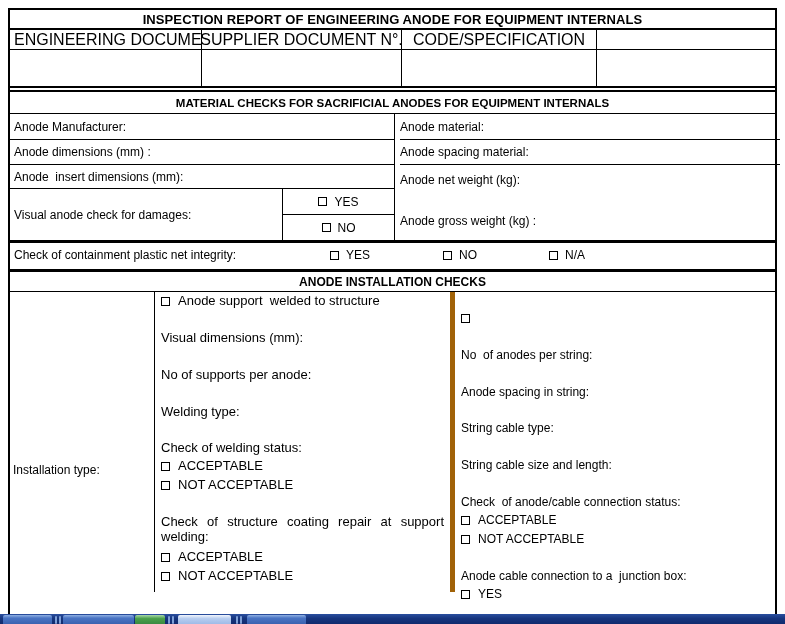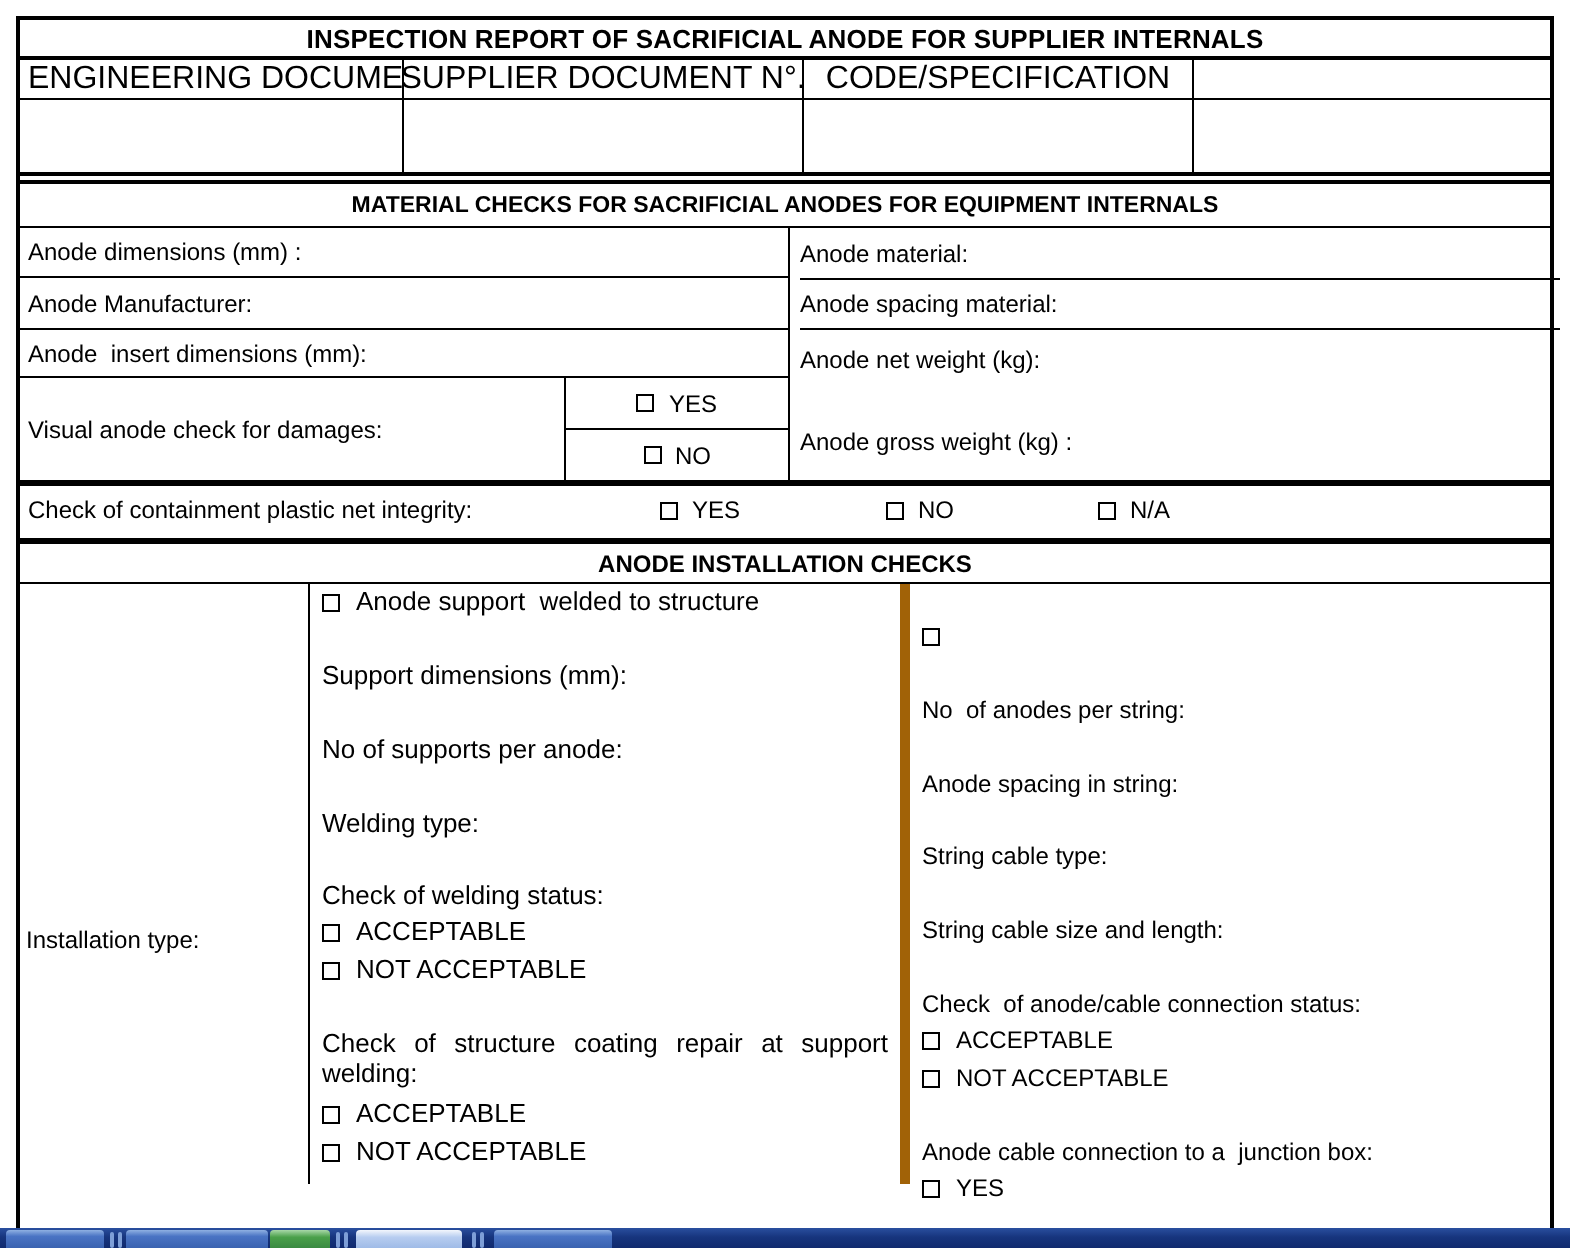--- a/index.html
+++ b/index.html
@@ -89,21 +89,21 @@
   .tb-green { background:linear-gradient(#a8d8a8, #4aa04a 40%, #3a8a42); }
   .tb-active { background:linear-gradient(#f2f6fc, #b7cdf0 40%, #9fbbe7); }
   .tb-sep { position:absolute; top:2px; width:2px; height:8px; background:#7e9fd7; border-radius:1px; }
 </style>
 </head>
 <body>
 
 <div class="screen">
   <div class="doc-table">
 
-    <div class="title-row">INSPECTION REPORT OF SACRIFICIAL ANODE FOR SUPPLIER INTERNALS</div>
+    <div class="title-row">INSPECTION REPORT OF ENGINEERING ANODE FOR EQUIPMENT INTERNALS</div>
 
     <div class="dochdr-row">
       <div class="cell c1">ENGINEERING DOCUMENT N°</div>
       <div class="cell c2">SUPPLIER DOCUMENT N°.</div>
       <div class="cell c3">CODE/SPECIFICATION</div>
       <div class="cell c4"></div>
     </div>
 
     <div class="docempty-row">
       <div class="cell c1"></div>
@@ -112,25 +112,25 @@
       <div class="cell c4"></div>
     </div>
 
     <div class="gap2"></div>
 
     <div class="sec-header mat-header">MATERIAL CHECKS FOR SACRIFICIAL ANODES FOR EQUIPMENT INTERNALS</div>
 
 
     <div class="mat-grid">
       <div class="mat-left">
+        <div class="mrow r1">
+          <span>Anode Manufacturer:</span>
+        </div>
         <div class="mrow r2">
           <span>Anode dimensions (mm) :</span>
-        </div>
-        <div class="mrow r1">
-          <span>Anode Manufacturer:</span>
         </div>
         <div class="mrow r3">
           <span style="white-space:pre-wrap">Anode  insert dimensions (mm):</span>
         </div>
         <div class="mrow r4">
           <div class="r4-label">Visual anode check for damages:</div>
           <div class="yesno-col">
             <div class="yn-cell yn-yes">
               <span class="cb2"></span>
               <span>YES</span>
@@ -176,21 +176,21 @@
 
     <div class="sec-header install-header" style="border-top:none; font-size:12px;">ANODE INSTALLATION CHECKS</div>
 
     <div class="install-grid">
       <div class="inst-left">
         <div class="lbl">Installation type:</div>
       </div>
 
       <div class="inst-mid">
         <div class="ln" style="top:2px;"><span class="cb"></span><span class="t">Anode support  welded to structure</span></div>
-        <div class="ln" style="top:39px;"><span class="t">Support dimensions (mm):</span></div>
+        <div class="ln" style="top:39px;"><span class="t">Visual dimensions (mm):</span></div>
         <div class="ln" style="top:76px;"><span class="t">No of supports per anode:</span></div>
         <div class="ln" style="top:113px;"><span class="t">Welding type:</span></div>
         <div class="ln" style="top:149px;"><span class="t">Check of welding status:</span></div>
         <div class="ln" style="top:167px;"><span class="cb"></span><span class="t">ACCEPTABLE</span></div>
         <div class="ln" style="top:186px;"><span class="cb"></span><span class="t">NOT ACCEPTABLE</span></div>
         <div class="ln-wrap" style="top:223px;">Check of structure coating repair at support welding:</div>
         <div class="ln" style="top:258px;"><span class="cb"></span><span class="t">ACCEPTABLE</span></div>
         <div class="ln" style="top:277px;"><span class="cb"></span><span class="t">NOT ACCEPTABLE</span></div>
       </div>
 

